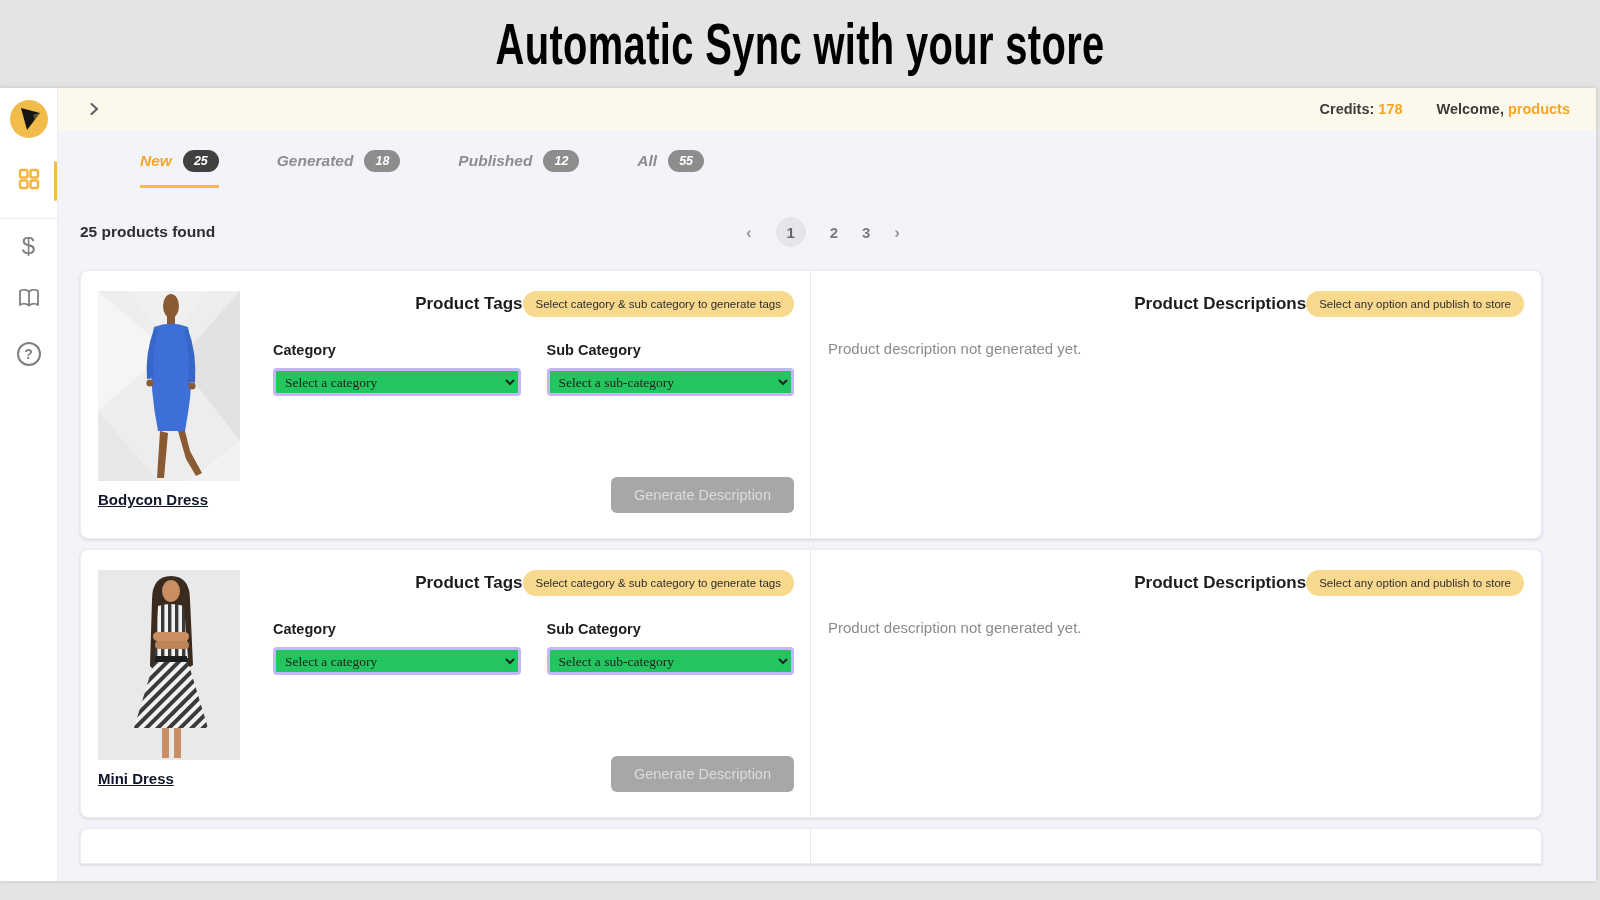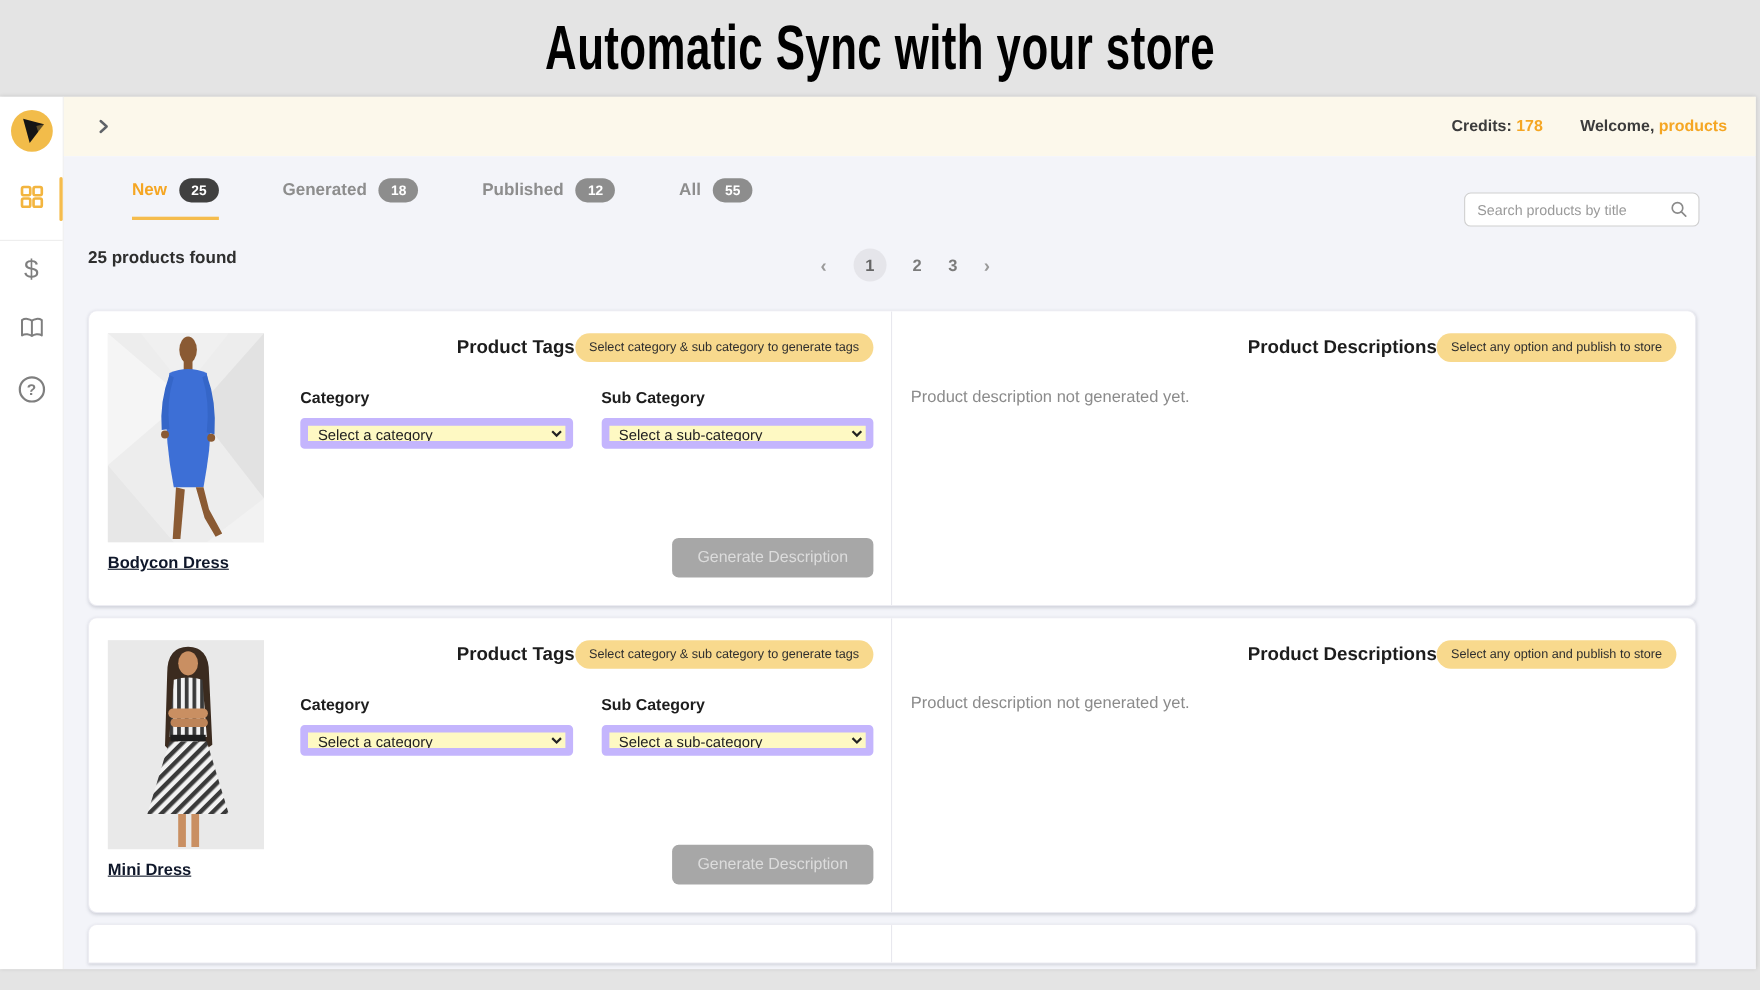--- a/index.html
+++ b/index.html
@@ -26,40 +26,40 @@
     display:flex; flex-direction:column; align-items:center; }
   .logo-wrap { height:66px; display:flex; align-items:center; justify-content:center; width:100%; }
   .nav-group-top { width:100%; padding-bottom:10px; border-bottom:1px solid #ededed; }
   .side-item { width:100%; height:54px; display:flex; align-items:center; justify-content:center; position:relative; cursor:pointer; }
   .side-item.active::after { content:""; position:absolute; right:0; top:7px; bottom:7px; width:3px; background:#F5BC4D; border-radius:2px; }
   .dollar-glyph { font-size:24px; color:#7f7f7f; font-weight:400; }
   .help-circle { width:24px; height:24px; border:2px solid #7f7f7f; border-radius:50%;
     display:flex; align-items:center; justify-content:center; font-size:14px; font-weight:700; color:#7f7f7f; }
   
   .main { flex:1; display:flex; flex-direction:column; min-width:0; }
-  .topbar { height:54px; background:#FCF8EB; display:flex; align-items:center; padding:0 26px 0 28px; flex-shrink:0; }
+  .topbar { height:42px; background:#FCF8EB; display:flex; align-items:center; padding:0 26px 0 28px; flex-shrink:0; }
   .topbar-right { margin-left:auto; display:flex; align-items:center; gap:30px; font-size:14.5px; font-weight:700; color:#3c3c3c; }
   .accent-text { color:#F5A623; }
   .credits span, .welcome span { margin-left:4px; }
   
   .content { flex:1; background:#F3F4F9; padding-left:22px; position:relative; overflow:hidden; }
   
-  .tabs { display:flex; align-items:flex-end; margin-top:20px; margin-left:40px; }
+  .tabs { display:flex; align-items:flex-end; margin-top:20px; margin-left:60px;font-style:italic; }
   .tab { display:flex; align-items:center; gap:11px; font-size:15.5px; font-weight:700; color:#8d8d8d;
     padding-bottom:13px; border-bottom:3px solid transparent; margin-right:58px; cursor:pointer; }
   .tab-badge { background:#8d8d8d; color:#fff; border-radius:13px; padding:4px 11px; font-size:12.5px; font-weight:700; }
   .tab.active { color:#F5A623; border-bottom-color:#F5BC4D; }
   .tab.active .tab-badge { background:#404040; }
   
   .search-box { position:absolute; top:33px; right:51px; width:214px; height:31px; background:#fff;
     border:1px solid #cfcfcf; border-radius:6px; display:flex; align-items:center; padding:0 9px 0 11px; }
   .search-box input { border:none; outline:none; flex:1; font-size:13px; color:#444; background:transparent; font-family:inherit; min-width:0; }
   .search-box input::placeholder { color:#9a9a9a; }
   
-  .results-row { margin-top:26px; height:36px; display:flex; align-items:flex-start; position:relative; }
+  .results-row { margin-top:26px; height:36px; display:flex; align-items:center; position:relative; }
   .results-text { font-size:15.5px; font-weight:700; color:#2e2e2e; }
   .pagination { position:absolute; left:50%; transform:translateX(calc(-50% - 15px)); display:flex; align-items:center; gap:24px; }
   .page-chev { color:#9a9a9a; font-size:17px; font-weight:700; cursor:pointer; line-height:1; }
   .page-num { font-size:15px; font-weight:700; color:#7b7b7b; cursor:pointer; }
   .page-num.current { width:30px; height:30px; border-radius:50%; background:#E5E5EA; color:#666;
     display:flex; align-items:center; justify-content:center; }
   
   .cards { margin-top:20px; padding-right:54px; }
   .card { background:#fff; border:1px solid #ececf2; border-radius:8px; box-shadow:0 1px 3px rgba(60,64,90,0.18);
     display:flex; height:269px; margin-bottom:10px; overflow:hidden; }
@@ -67,22 +67,22 @@
   .image-col { width:142px; flex-shrink:0; }
   .product-image { width:142px; height:190px; display:block; background:#ECECEC; }
   .product-name { margin-top:10px; font-size:15px; font-weight:700; color:#0f172a;text-decoration:underline; }
   .tags-col { flex:1; margin-left:33px; display:flex; flex-direction:column; }
   .section-header { display:flex; align-items:flex-start; justify-content:flex-end; }
   .section-title { font-size:17px; font-weight:700; color:#1d1d1d; margin-top:3px; }
   .pill { background:#F8D98D; border-radius:15px; padding:7px 13px; font-size:11.5px; font-weight:400; color:#2e2e2e; white-space:nowrap; }
   .fields { display:flex; gap:26px; margin-top:25px; }
   .field { flex:1; }
   .field-label { font-size:14.5px; font-weight:700; color:#1d1d1d; margin-bottom:10px; }
-  .field select { width:100%; height:28px; border:7px solid #c4b5fd; border-radius:4px; font-size:13.5px;
-    color:#222; background:#fef9c3; padding:0 5px; font-family:Liberation Sans, sans-serif; }
+  .field select { width:100%; height:28px; border:3px solid #c4b5fd; border-radius:4px; font-size:13.5px;
+    color:#222; background:#22c55e; padding:0 5px; font-family:Liberation Serif, serif; }
   .generate-btn { position:absolute; right:16px; bottom:25px; background:#A7A7A7; color:#DCDCDC; border:none;
     border-radius:6px; font-size:14.5px; padding:10px 23px; font-family:inherit; cursor:pointer;text-align:center; }
   .card-right { flex:1; padding:20px 17px; position:relative; }
   .empty-text { margin-top:23px; font-size:15px; color:#8b8b8b; }
   
   .card.sliver { height:36px; margin-bottom:0; border-radius:8px 8px 0 0; }
   .card.sliver .card-left { padding:0; }
 </style>
 </head>
 <body>
@@ -163,29 +163,20 @@
         <div class="tab">
           <span>Published</span>
           <span class="tab-badge">12</span>
         </div>
         <div class="tab">
           <span>All</span>
           <span class="tab-badge">55</span>
         </div>
       </div>
 
-      <div class="search-box">
-        <input type="text" placeholder="Search products by title" style="">
-        <span style="display:flex; cursor:pointer;">
-          <svg width="17" height="17" viewBox="0 0 17 17" fill="none" stroke="#8a8a8a" stroke-width="1.5">
-            <circle cx="7" cy="7" r="4.8"></circle>
-            <line x1="10.6" y1="10.6" x2="14.5" y2="14.5" stroke-linecap="round"></line>
-          </svg>
-        </span>
-      </div>
 
       <div class="results-row">
         <span class="results-text">25 products found</span>
         <div class="pagination">
           <span class="page-chev">‹</span>
           <span class="page-num current">1</span>
           <span class="page-num">2</span>
           <span class="page-num">3</span>
           <span class="page-chev">›</span>
         </div>

